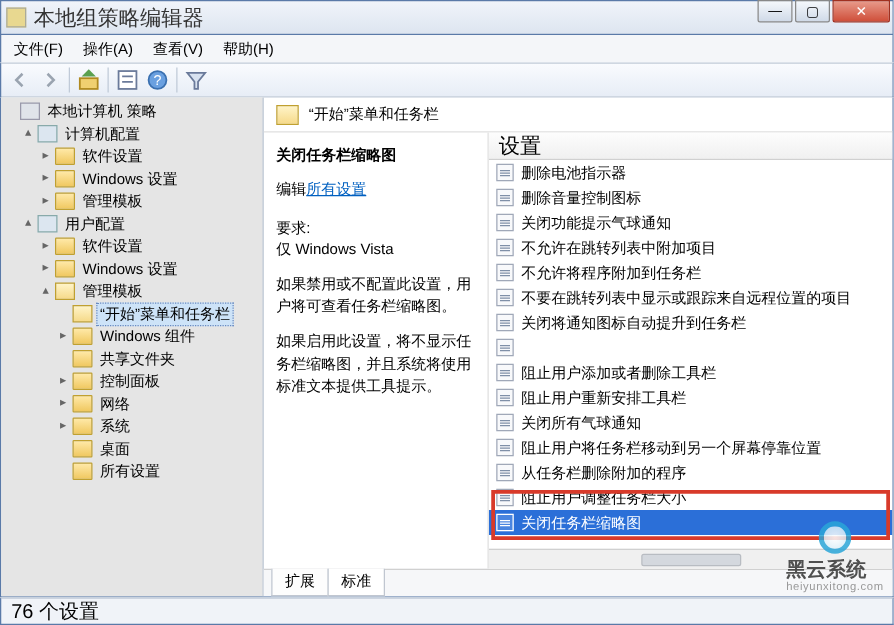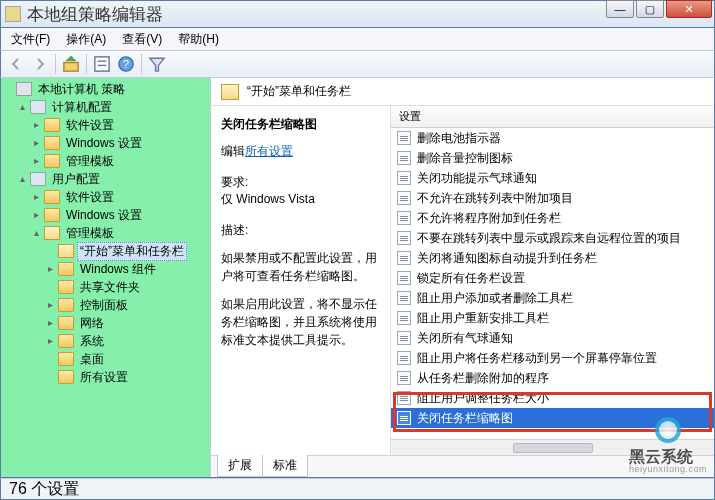--- a/index.html
+++ b/index.html
@@ -18,21 +18,21 @@
 .menubar .menu-item { padding: 2px 6px; cursor: default; }
 
 
 .toolbar { height: 28px; background: linear-gradient(#f9fbfe,#e7edf6); border:1px solid #c0cad8; border-left:1px solid #5a7aa8; border-right:1px solid #5a7aa8; display:flex; align-items:center; padding: 0 4px; gap: 2px; }
 .tbtn { width: 22px; height: 22px; border: 1px solid transparent; display:flex; align-items:center; justify-content:center; color:#666; }
 .tbtn.enabled { color:#2a4a8a; }
 .tsep { width:1px; height:20px; background:#c0cad8; margin: 0 2px; }
 
 
 .main { position: absolute; top: 78px; left: 0; right: 0; bottom: 22px; border:1px solid #5a7aa8; border-top: none; display:flex; }
-.tree-pane { width: 210px; background:#86efac; border-right:1px solid #c0cad8; overflow:auto; padding: 2px 0; }
+.tree-pane { width: 210px; background:#e5e5e5; border-right:1px solid #c0cad8; overflow:auto; padding: 2px 0; }
 .content-pane { flex:1; display:flex; flex-direction:column; }
 
 
 .tree ul { list-style:none; padding-left: 14px; }
 .tree > ul { padding-left: 2px; }
 .tree li { white-space: nowrap; }
 .tree .row { display:flex; align-items:center; height:18px; padding-right:4px; }
 .tree .twisty { width: 11px; height:11px; text-align:center; line-height:10px; font-size:10px; color:#666; margin-right: 2px; cursor: default;}
 .tree .twisty.blank { visibility:hidden; }
 .tree .ticon { width:16px; height:14px; margin-right:3px; display:inline-block; }
@@ -49,21 +49,21 @@
 
 
 .cbody { flex:1; display:flex; overflow:hidden; }
 .desc-pane { width: 180px; border-right:1px solid #e0e0e0; padding: 10px; overflow:hidden; }
 .desc-pane .policy-title { font-weight:bold; margin-bottom:10px; }
 .desc-pane .edit-link { color:#0060c0; text-decoration:underline; cursor:pointer; }
 .desc-pane .section-label { margin-top: 14px; }
 .desc-pane p { margin-top: 10px; line-height: 1.5; }
 
 .list-pane { flex:1; display:flex; flex-direction:column; overflow:hidden; position:relative; }
-.list-header { height: 22px; border-bottom:1px solid #d0d0d0; background: linear-gradient(#fdfdfd,#f0f0f0); display:flex; align-items:center; padding: 0 8px; font-size:11px; }
+.list-header { height: 22px; border-bottom:1px solid #d0d0d0; background: linear-gradient(#fdfdfd,#f0f0f0); display:flex; align-items:center; padding: 0 8px; font-size:17px; }
 .list-body { flex:1; overflow-x:hidden; overflow-y:auto; position:relative; }
 .list-item { height: 20px; display:flex; align-items:center; padding: 0 6px; white-space:nowrap; }
 .list-item .sicon { width:14px; height:14px; border:1px solid #a0a8b8; margin-right:6px; position:relative; background:#f8f9fb;}
 .list-item .sicon::after { content:""; position:absolute; left:2px; top:4px; width:8px; height:1px; background:#8090a8; box-shadow: 0 2px #8090a8, 0 4px #8090a8;}
 .list-item.selected { background:#2b6fd8; color:#fff; }
 .list-item.selected .sicon { border-color:#fff; background:#4a85e0; }
 .list-item.selected .sicon::after { background:#fff; box-shadow: 0 2px #fff, 0 4px #fff; }
 
 .redbox { position:absolute; border: 3px solid #d83a2a; pointer-events:none; }
 
@@ -293,21 +293,20 @@
       <span>“开始”菜单和任务栏</span>
     </div>
     <div class="cbody">
       <div class="desc-pane">
         <div class="policy-title">关闭任务栏缩略图</div>
         <div>
           <span>编辑</span><span class="edit-link">所有设置</span>
         </div>
         <div class="section-label">要求:</div>
         <div>仅 Windows Vista</div>
-        <div class="section-label">描述:</div>
         <p>如果禁用或不配置此设置，用户将可查看任务栏缩略图。</p>
         <p>如果启用此设置，将不显示任务栏缩略图，并且系统将使用标准文本提供工具提示。</p>
       </div>
       <div class="list-pane">
         <div class="list-header">设置</div>
         <div class="list-body" id="list-body">
             <div class="list-item">
               <span class="sicon"></span>
               <span>删除电池指示器</span>
             </div>
@@ -330,21 +329,20 @@
             <div class="list-item">
               <span class="sicon"></span>
               <span>不要在跳转列表中显示或跟踪来自远程位置的项目</span>
             </div>
             <div class="list-item">
               <span class="sicon"></span>
               <span>关闭将通知图标自动提升到任务栏</span>
             </div>
             <div class="list-item">
               <span class="sicon"></span>
-              <span>锁定所有任务栏设置</span>
             </div>
             <div class="list-item">
               <span class="sicon"></span>
               <span>阻止用户添加或者删除工具栏</span>
             </div>
             <div class="list-item">
               <span class="sicon"></span>
               <span>阻止用户重新安排工具栏</span>
             </div>
             <div class="list-item">

